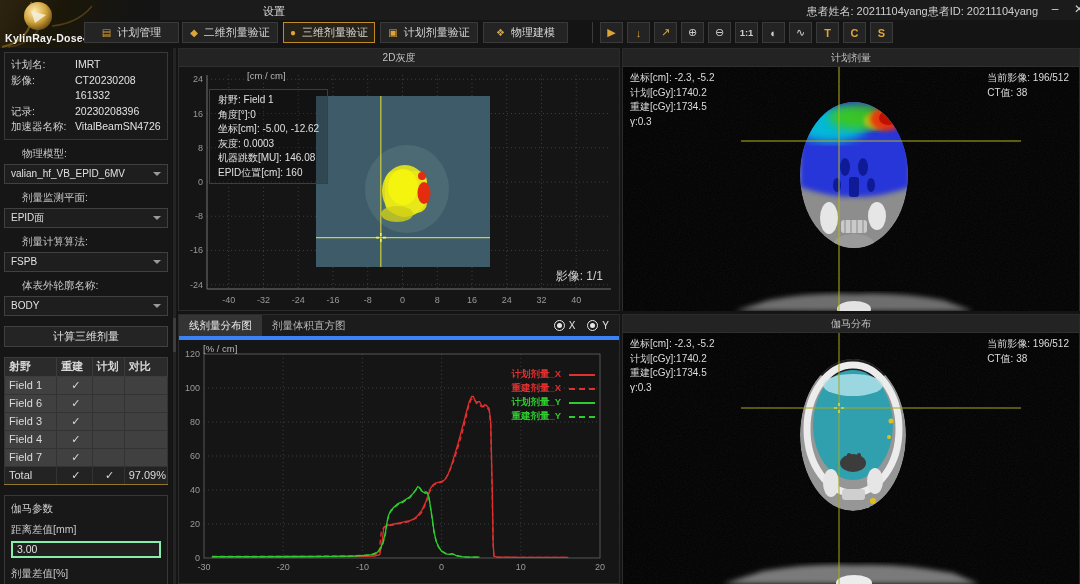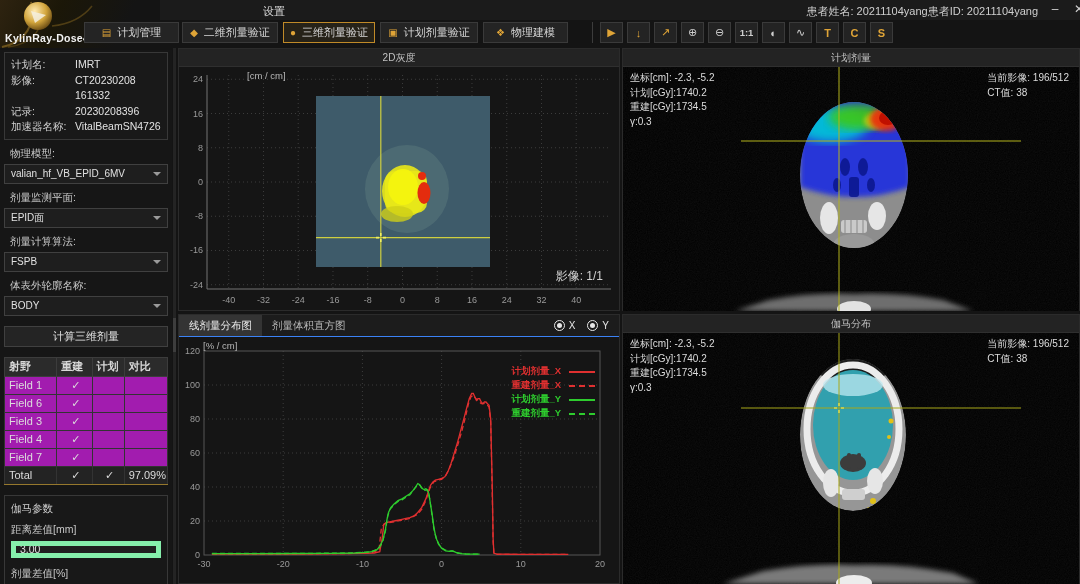--- a/index.html
+++ b/index.html
@@ -25,50 +25,50 @@
   .tool{position:absolute;top:22px;width:23px;height:21px;background:#232323;border:1px solid #3a3a3a;box-sizing:border-box;display:flex;align-items:center;justify-content:center;font-size:11px;color:#cfcfcf;}
   .tool.orange{color:#dfa437;}
   .tool-sep{position:absolute;top:22px;left:592px;width:1px;height:21px;background:#3c3c3c;}
 
   
   .sidebar{position:absolute;left:0;top:50px;width:172px;bottom:0;padding:2px 4px;box-sizing:border-box;background:#161616;}
   .group{border:1px solid #383838;background:#191919;padding:4px 6px;}
   .info-row{display:flex;font-size:10.5px;line-height:15.5px;color:#cfcfcf;}
   .info-row .lb{width:64px;flex:none;}
   .info-row .vl{flex:1;color:#e2e2e2;}
-  .fld-label{font-size:10.5px;color:#c8c8c8;margin:7px 6px 3px;}
+  .fld-label{font-size:10.5px;color:#c8c8c8;margin:7px 18px 3px;}
   .dropdown{height:18px;border:1px solid #404040;background:#1e1e1e;display:flex;align-items:center;justify-content:space-between;padding:0 6px;font-size:10px;color:#e0e0e0;}
   .chev{width:0;height:0;border-left:4px solid transparent;border-right:4px solid transparent;border-top:4px solid #9a9a9a;}
   .compute-btn{margin-top:10px;height:19px;border:1px solid #404040;background:#242424;text-align:center;line-height:19px;font-size:11px;color:#e0e0e0;}
   table.fields{width:100%;border-collapse:collapse;margin-top:10px;font-size:11px;}
   table.fields th{background:#2b2b2b;border:1px solid #3c3c3c;color:#d8d8d8;font-weight:bold;height:16px;text-align:left;padding-left:4px;}
-  table.fields td{border:1px solid #333;height:15px;color:#dcdcdc;padding-left:4px;background:#a21caf;}
+  table.fields td{border:1px solid #333;height:15px;color:#dcdcdc;padding-left:4px;background:#404040;}
   td.check{color:#4fc04f;font-weight:bold;text-align:center;padding-left:0;}
   tr.total td{border-top:1px solid #96782d;border-bottom:1px solid #96782d;background:#232323;}
   .gamma-group{border:1px solid #383838;background:#181818;margin-top:10px;padding:5px 6px 7px;}
   .gamma-title{font-size:10.5px;color:#cecece;margin:1px 0 2px;}
-  .gamma-group input{width:100%;box-sizing:border-box;height:17px;background:#202020;border:5px solid #86efac;color:#e0e0e0;font-size:10.5px;padding:0 4px;margin:1px 0 2px;font-family:inherit;}
+  .gamma-group input{width:100%;box-sizing:border-box;height:17px;background:#202020;border:2px solid #86efac;color:#e0e0e0;font-size:10.5px;padding:0 4px;margin:1px 0 2px;font-family:inherit;}
   .splitter{position:absolute;left:173px;top:48px;bottom:0;width:3px;background:#242424;}
   .splitter .grip{position:absolute;left:0;top:270px;width:3px;height:34px;background:#3d3d3d;}
 
   
   .panel{position:absolute;background:#151515;border:1px solid #2b2b2b;box-sizing:border-box;}
   .phead{height:17px;background:#232323;border-bottom:1px solid #2f2f2f;text-align:center;line-height:17px;font-size:10px;color:#c2c2c2;}
   #p2d{left:178px;top:48px;width:442px;height:263px;}
   #pline{left:178px;top:314px;width:442px;height:270px;}
   #pplan{left:622px;top:48px;width:458px;height:263px;background:#000;}
   #pgam{left:622px;top:314px;width:458px;height:270px;background:#000;}
   .pbody{position:relative;width:100%;height:calc(100% - 17px);}
 
   .axis-unit{position:absolute;left:68px;top:3px;font-size:9.5px;color:#b8b8b8;}
   .ovl-box{position:absolute;left:30px;top:22px;border:1px solid #3e3e3e;background:rgba(10,10,10,.25);padding:3px 8px;font-size:10px;line-height:14.5px;color:#e0e0e0;}
   .img-counter{position:absolute;right:16px;bottom:26px;font-size:12px;color:#d0d0d0;}
 
   
-  .ltabs{height:21px;background:#1c1c1c;border-bottom:1px solid #3b82f6;display:flex;align-items:center;}
+  .ltabs{height:21px;background:#1c1c1c;border-bottom:4px solid #3b82f6;display:flex;align-items:center;}
   .ltab{padding:0 10px;height:21px;line-height:21px;font-size:10.5px;color:#b8b8b8;}
   .ltab.active{background:#343434;color:#ececec;}
   .radio-wrap{margin-left:auto;display:flex;align-items:center;gap:12px;padding-right:10px;}
   .radio{display:flex;align-items:center;gap:4px;font-size:10px;color:#e6e6e6;}
   .rdot{width:9px;height:9px;border:1.5px solid #e8e8e8;border-radius:50%;position:relative;}
   .rdot::after{content:"";position:absolute;left:2px;top:2px;width:5px;height:5px;border-radius:50%;background:#e8e8e8;}
 
   .legend{position:absolute;right:24px;top:28px;display:flex;flex-direction:column;gap:1px;}
   .lgrow{display:flex;align-items:center;justify-content:flex-end;gap:8px;font-size:9.5px;font-weight:bold;}
   .lgline{width:26px;border-top:2px solid;display:inline-block;}
@@ -326,20 +326,28 @@
             <ellipse cx="224" cy="120" rx="15" ry="18" fill="#f4f40e" opacity="0.95"></ellipse>
             <ellipse cx="245" cy="126" rx="6.5" ry="11" fill="#e42c0e"></ellipse>
             <ellipse cx="243" cy="109" rx="4" ry="4" fill="#e42c0e"></ellipse>
           </g>
           <line x1="201.8" y1="29" x2="201.8" y2="200" stroke="#cfcf3f" stroke-width="1.2"></line>
           <line x1="137" y1="170.6" x2="311" y2="170.6" stroke="#cfcf3f" stroke-width="1.2"></line>
           <path d="M197,170.6 h3 M204,170.6 h3 M201.8,166 v3 M201.8,172 v3" stroke="#f0f060" stroke-width="1.6" fill="none"></path>
         </g>
       </svg>
       <div class="axis-unit">[cm / cm]</div>
+      <div class="ovl-box">
+        <div>射野: Field 1</div>
+        <div>角度[°]:0</div>
+        <div>坐标[cm]: -5.00, -12.62</div>
+        <div>灰度: 0.0003</div>
+        <div>机器跳数[MU]: 146.08</div>
+        <div>EPID位置[cm]: 160</div>
+      </div>
       <div class="img-counter">影像: 1/1</div>
     </div>
   </div>
 
   <div class="panel" id="pline">
     <div class="ltabs">
       <div class="ltab active">线剂量分布图</div>
       <div class="ltab">剂量体积直方图</div>
       <div class="radio-wrap">
         <span class="radio">

